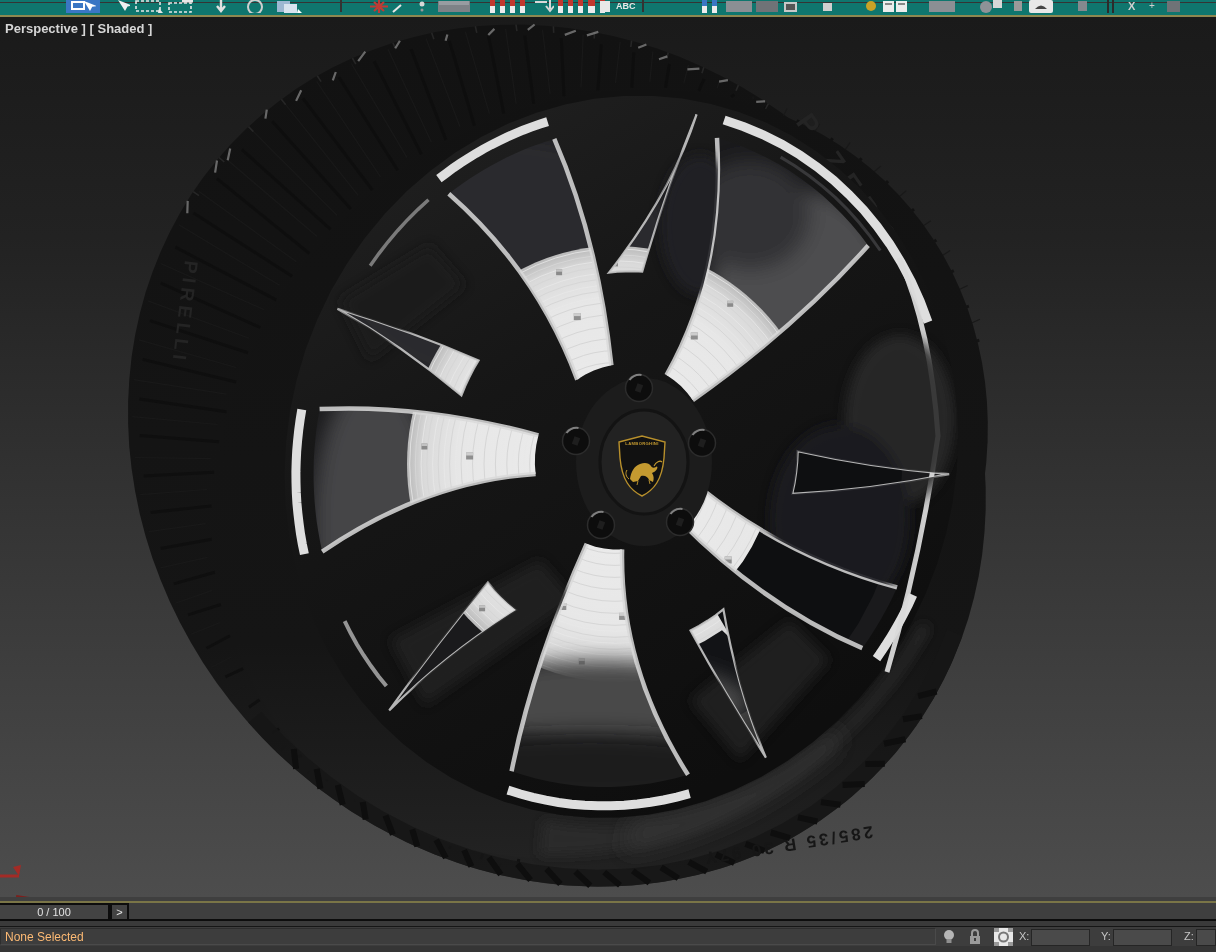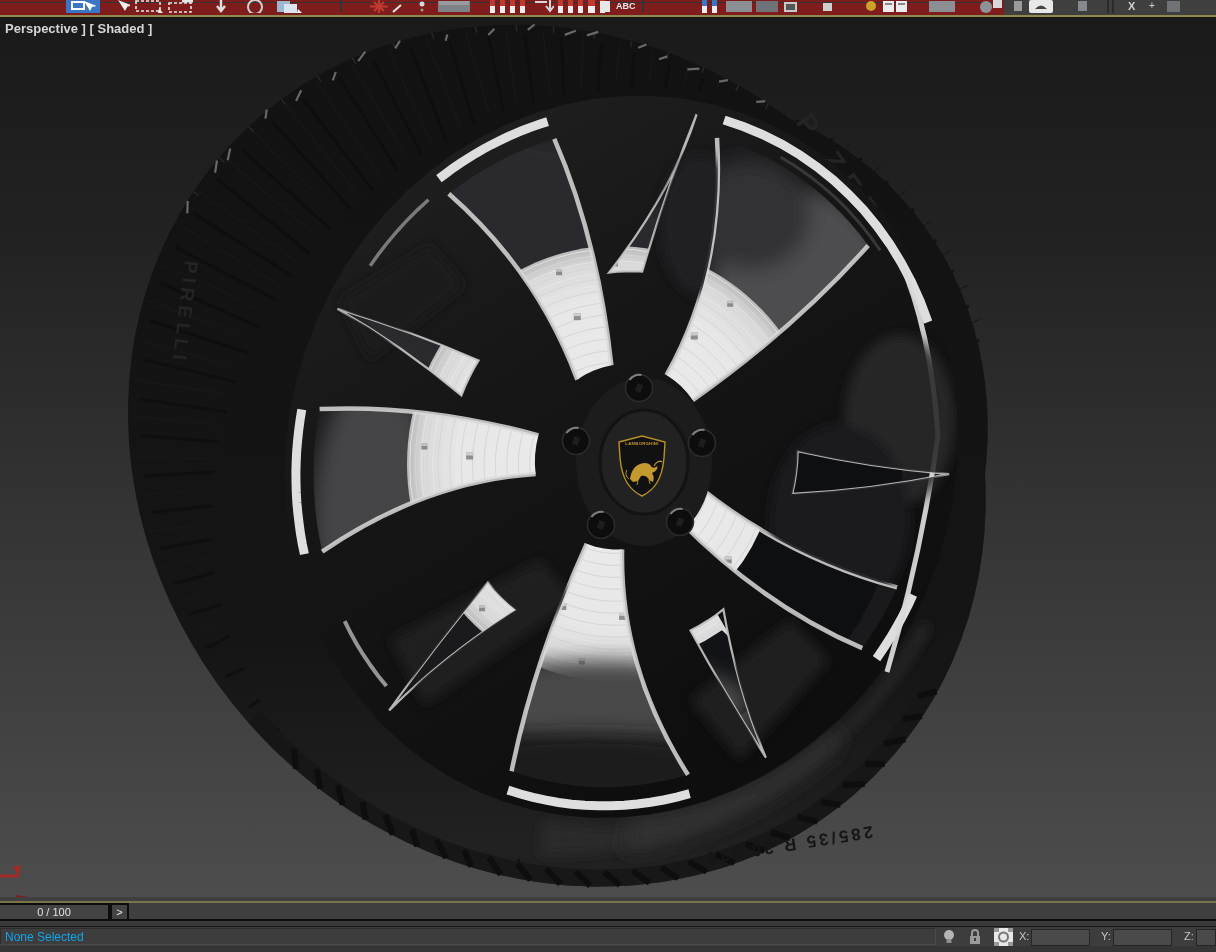--- a/index.html
+++ b/index.html
@@ -1,28 +1,28 @@
 <!DOCTYPE html>
 <html><head><meta charset="utf-8"><style>
 html,body{margin:0;padding:0;width:1216px;height:952px;overflow:hidden;background:#3f3f3f;
 font-family:"Liberation Sans",sans-serif;}
-#toolbar{position:absolute;left:0;top:0;width:1004px;height:15px;background:#7f1d1d;}
+#toolbar{position:absolute;left:0;top:0;width:1216px;height:15px;background:#0f766e;}
 #toolbar .gl{position:absolute;left:0;top:2px;width:100%;height:1px;background:#343434;}
 #oliveT{position:absolute;left:0;top:15px;width:1216px;height:2px;background:#8d8850;}
 #vp{position:absolute;left:0;top:17px;width:1216px;height:880px;}
 #vplabel{position:absolute;left:5px;top:21px;color:#d6d6d6;font-size:13px;font-weight:bold;}
 #oliveB{position:absolute;left:0;top:901px;width:1216px;height:2px;background:#7a7547;}
 #tslider{position:absolute;left:0;top:903px;width:1216px;height:16px;background:#3f3f3f;}
 #tbtn{position:absolute;left:-2px;top:903px;width:108px;height:15px;background:#434343;border:2px solid #0d0d0d;color:#e2e2e2;font-size:11px;text-align:center;line-height:15px;}
 #nbtn{position:absolute;left:110px;top:903px;width:15px;height:15px;background:#434343;border:2px solid #0d0d0d;color:#e8e8e8;font-size:11px;text-align:center;line-height:14px;}
 #sep1{position:absolute;left:0;top:919px;width:1216px;height:2px;background:#0d0d0d;}
 #gap{position:absolute;left:0;top:921px;width:1216px;height:5px;background:#3a3a3a;}
 #sep2{position:absolute;left:0;top:926px;width:1216px;height:1px;background:#161616;}
 #status{position:absolute;left:0;top:927px;width:1216px;height:19px;background:#3d3d3d;}
-#prompt{position:absolute;left:0px;top:928px;width:936px;height:17px;background:#3d3d3d;border:1px solid #2e2e2e;border-right-color:#4a4a4a;border-bottom-color:#4a4a4a;color:#0ea5e9;font-size:12px;line-height:17px;padding-left:4px;box-sizing:border-box;}
+#prompt{position:absolute;left:0px;top:928px;width:936px;height:17px;background:#3d3d3d;border:1px solid #2e2e2e;border-right-color:#4a4a4a;border-bottom-color:#4a4a4a;color:#fdba74;font-size:12px;line-height:17px;padding-left:4px;box-sizing:border-box;}
 #botedge{position:absolute;left:0;top:946px;width:1216px;height:6px;background:#353535;}
 .xl{position:absolute;top:930px;color:#c6c6c6;font-size:11px;}
 .xb{position:absolute;top:929px;height:15px;background:#4a4a4a;border:1px solid #252525;}
 .icon{position:absolute;}
 </style></head><body>
 <div id="toolbar">
     <div class="gl"></div>
     <div style="position:absolute;left:66px;top:0px;width:34px;height:13px;background:#3a76c4"></div>
     <svg style="position:absolute;left:70px;top:0" width="26" height="13" viewBox="0 0 26 13">
       <path d="M2,2 h12 v7 h-12 z" fill="none" stroke="#fff" stroke-width="2"></path>

